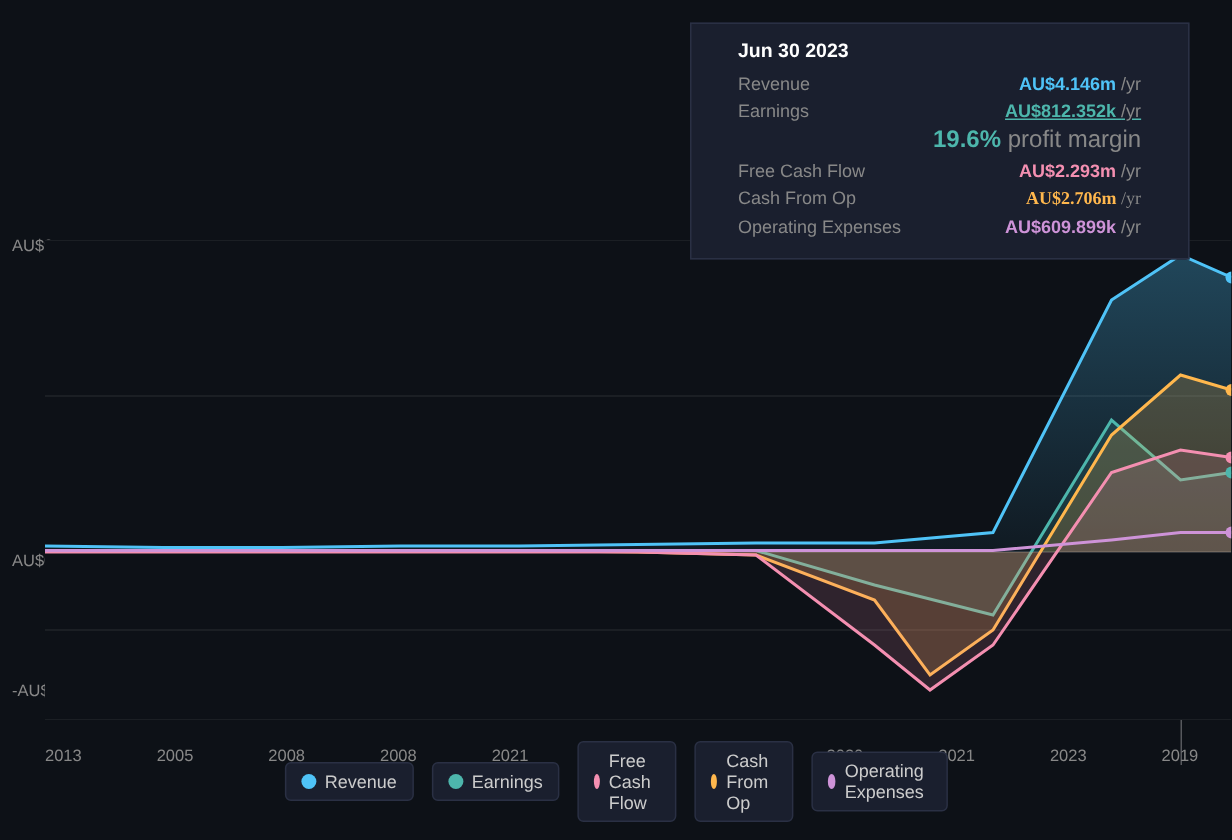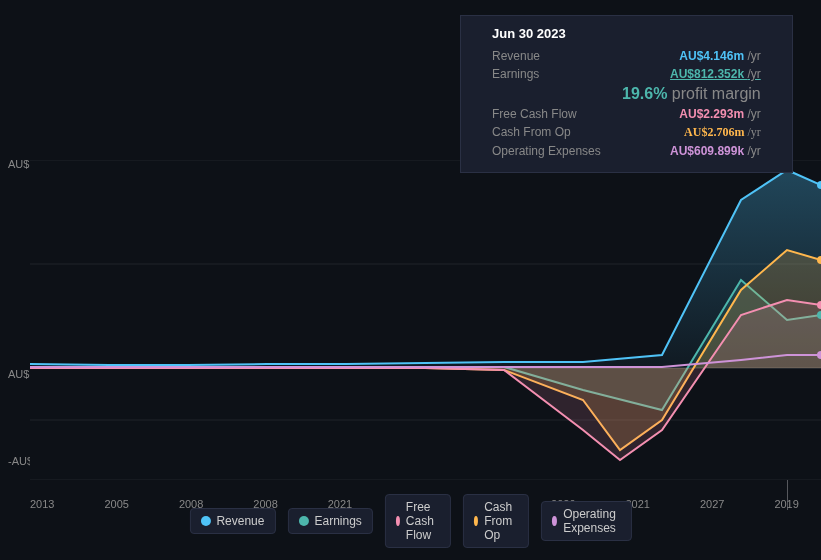--- a/index.html
+++ b/index.html
@@ -222,21 +222,21 @@
   <div style="position:absolute; bottom:50px; left:30px; right:22px; display:flex; justify-content:space-between;">
     <span class="x-label">2013</span>
     <span class="x-label">2005</span>
     <span class="x-label">2008</span>
     <span class="x-label">2008</span>
     <span class="x-label">2021</span>
     <span class="x-label">2018</span>
     <span class="x-label">2019</span>
     <span class="x-label">2020</span>
     <span class="x-label">2021</span>
-    <span class="x-label">2027</span>
+    <span class="x-label">2023</span>
     <span class="x-label">2019</span>
   </div>
 
   <div class="legend">
     <div class="legend-item">
       <div class="legend-dot" style="background:#4fc3f7;"></div>
       <span>Revenue</span>
     </div>
     <div class="legend-item">
       <div class="legend-dot" style="background:#4db6ac;"></div>

